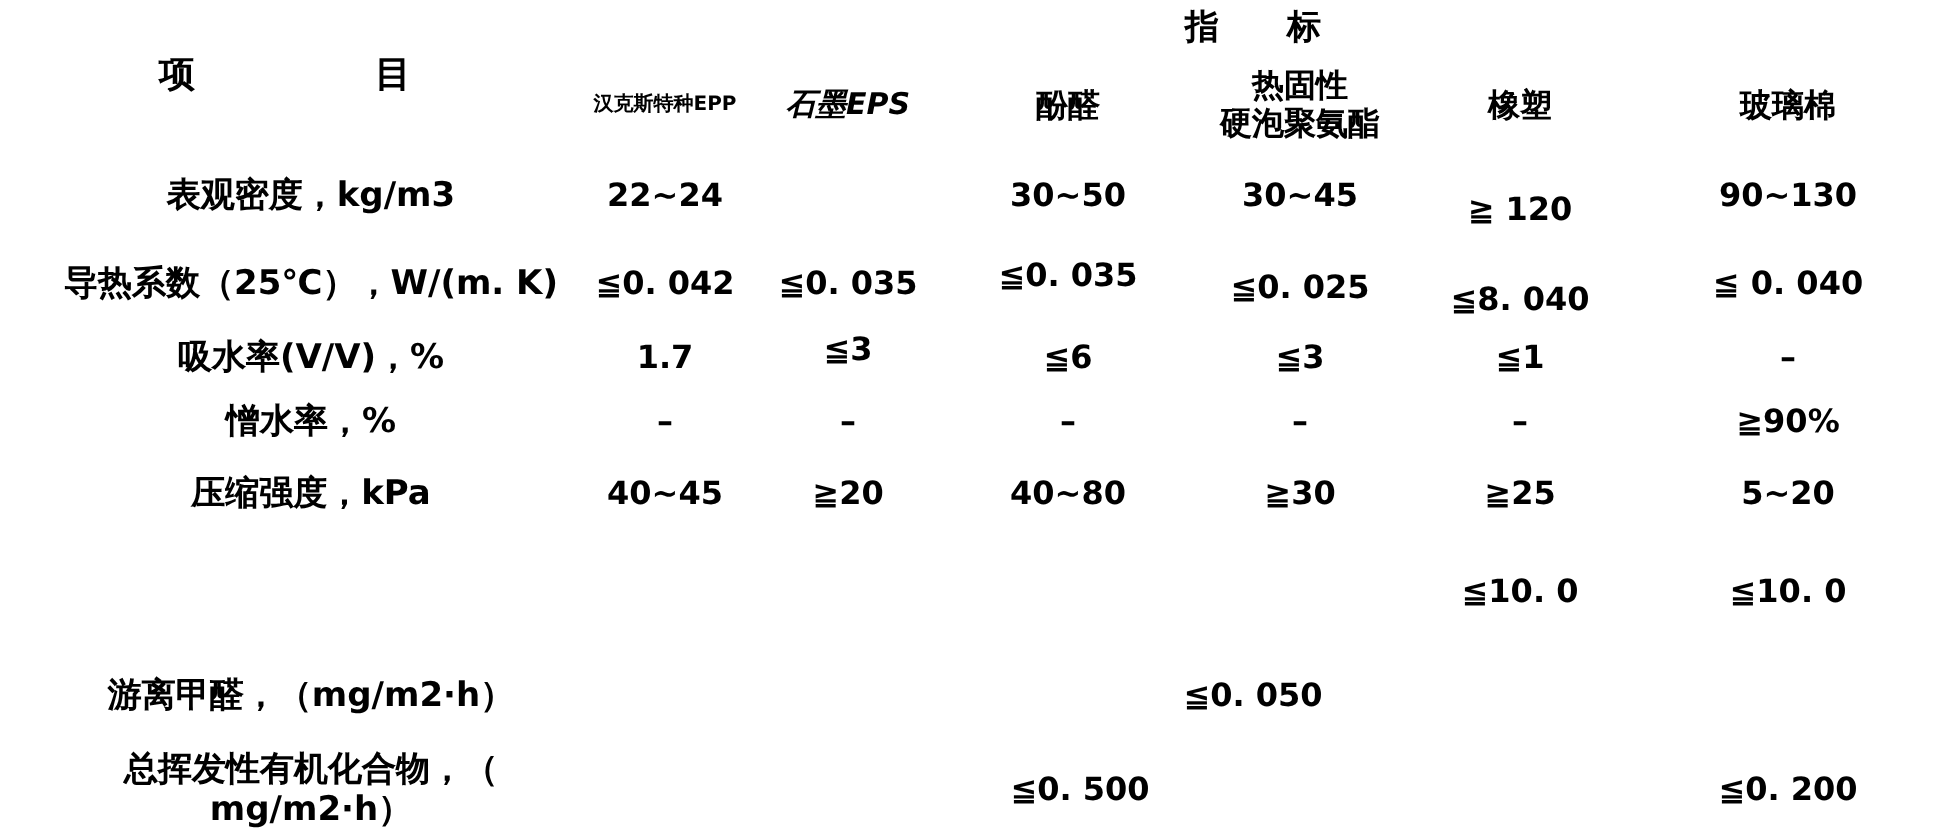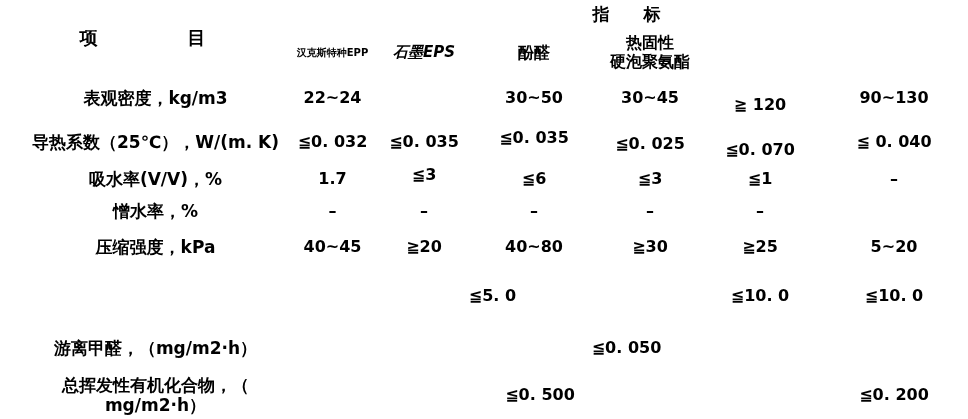--- a/index.html
+++ b/index.html
@@ -44,54 +44,56 @@
 <div class="page">
   <div class="grid" id="grid">
     <div class="cell item-hdr">项　　　　　目</div>
     <div class="cell ind-hdr">指　　标</div>
 
   <div class="cell colhead c0" style="grid-area: 2 / 2;">汉克斯特种EPP</div>
       <div class="cell colhead c1" style="grid-area: 2 / 3;">石墨EPS</div>
       <div class="cell colhead c2" style="grid-area: 2 / 4;">酚醛</div>
       <div class="cell colhead c3" style="grid-area: 2 / 5;">热固性
 硬泡聚氨酯</div>
+      <div class="cell colhead c4" style="grid-area: 2 / 6;">橡塑</div>
+      <div class="cell colhead c5" style="grid-area: 2 / 7;">玻璃棉</div>
       <div class="cell label" style="grid-area: 3 / 1;">表观密度，kg/m3</div>
       <div class="cell value" style="grid-area: 3 / 2 / auto / 3;">22~24</div>
       <div class="cell value" style="grid-area: 3 / 4 / auto / 5;">30~50</div>
       <div class="cell value" style="grid-area: 3 / 5 / auto / 6;">30~45</div>
       <div class="cell value" style="grid-area: 3 / 6 / auto / 7; transform: translateY(7px);">≧ 120</div>
       <div class="cell value" style="grid-area: 3 / 7 / auto / 8;">90~130</div>
       <div class="cell label" style="grid-area: 4 / 1;">导热系数（25℃），W/(m. K)</div>
-      <div class="cell value" style="grid-area: 4 / 2 / auto / 3;">≦0. 032</div>
+      <div class="cell value" style="grid-area: 4 / 2 / auto / 3;">≦0. 042</div>
       <div class="cell value" style="grid-area: 4 / 3 / auto / 4;">≦0. 035</div>
       <div class="cell value" style="grid-area: 4 / 4 / auto / 5; transform: translateY(-4px);">≦0. 035</div>
       <div class="cell value" style="grid-area: 4 / 5 / auto / 6; transform: translateY(2px);">≦0. 025</div>
-      <div class="cell value" style="grid-area: 4 / 6 / auto / 7; transform: translateY(8px);">≦0. 070</div>
+      <div class="cell value" style="grid-area: 4 / 6 / auto / 7; transform: translateY(8px);">≦8. 040</div>
       <div class="cell value" style="grid-area: 4 / 7 / auto / 8;">≦ 0. 040</div>
       <div class="cell label" style="grid-area: 5 / 1;">吸水率(V/V)，%</div>
       <div class="cell value" style="grid-area: 5 / 2 / auto / 3;">1.7</div>
       <div class="cell value" style="grid-area: 5 / 3 / auto / 4; transform: translateY(-4px);">≦3</div>
       <div class="cell value" style="grid-area: 5 / 4 / auto / 5;">≦6</div>
       <div class="cell value" style="grid-area: 5 / 5 / auto / 6;">≦3</div>
       <div class="cell value" style="grid-area: 5 / 6 / auto / 7;">≦1</div>
       <div class="cell value" style="grid-area: 5 / 7 / auto / 8;">–</div>
       <div class="cell label" style="grid-area: 6 / 1;">憎水率，%</div>
       <div class="cell value" style="grid-area: 6 / 2 / auto / 3;">–</div>
       <div class="cell value" style="grid-area: 6 / 3 / auto / 4;">–</div>
       <div class="cell value" style="grid-area: 6 / 4 / auto / 5;">–</div>
       <div class="cell value" style="grid-area: 6 / 5 / auto / 6;">–</div>
       <div class="cell value" style="grid-area: 6 / 6 / auto / 7;">–</div>
+      <div class="cell value" style="grid-area: 6 / 7 / auto / 8;">≧90%</div>
       <div class="cell label" style="grid-area: 7 / 1; text-align: center;">压缩强度，kPa</div>
       <div class="cell value" style="grid-area: 7 / 2 / auto / 3;">40~45</div>
       <div class="cell value" style="grid-area: 7 / 3 / auto / 4;">≧20</div>
       <div class="cell value" style="grid-area: 7 / 4 / auto / 5;">40~80</div>
       <div class="cell value" style="grid-area: 7 / 5 / auto / 6;">≧30</div>
       <div class="cell value" style="grid-area: 7 / 6 / auto / 7;">≧25</div>
       <div class="cell value" style="grid-area: 7 / 7 / auto / 8;">5~20</div>
-      <div class="cell value" style="grid-area: 8 / 2 / auto / 6;">≦5. 0</div>
       <div class="cell value" style="grid-area: 8 / 6 / auto / 7;">≦10. 0</div>
       <div class="cell value" style="grid-area: 8 / 7 / auto / 8;">≦10. 0</div>
       <div class="cell label" style="grid-area: 9 / 1;">游离甲醛，（mg/m2·h）</div>
       <div class="cell value" style="grid-area: 9 / 2 / auto / 8;">≦0. 050</div>
       <div class="cell label" style="grid-area: 10 / 1;">总挥发性有机化合物，（
 mg/m2·h）</div>
       <div class="cell value" style="grid-area: 10 / 3 / auto / 6;">≦0. 500</div>
       <div class="cell value" style="grid-area: 10 / 7 / auto / 8;">≦0. 200</div>
     </div>
 </div>

